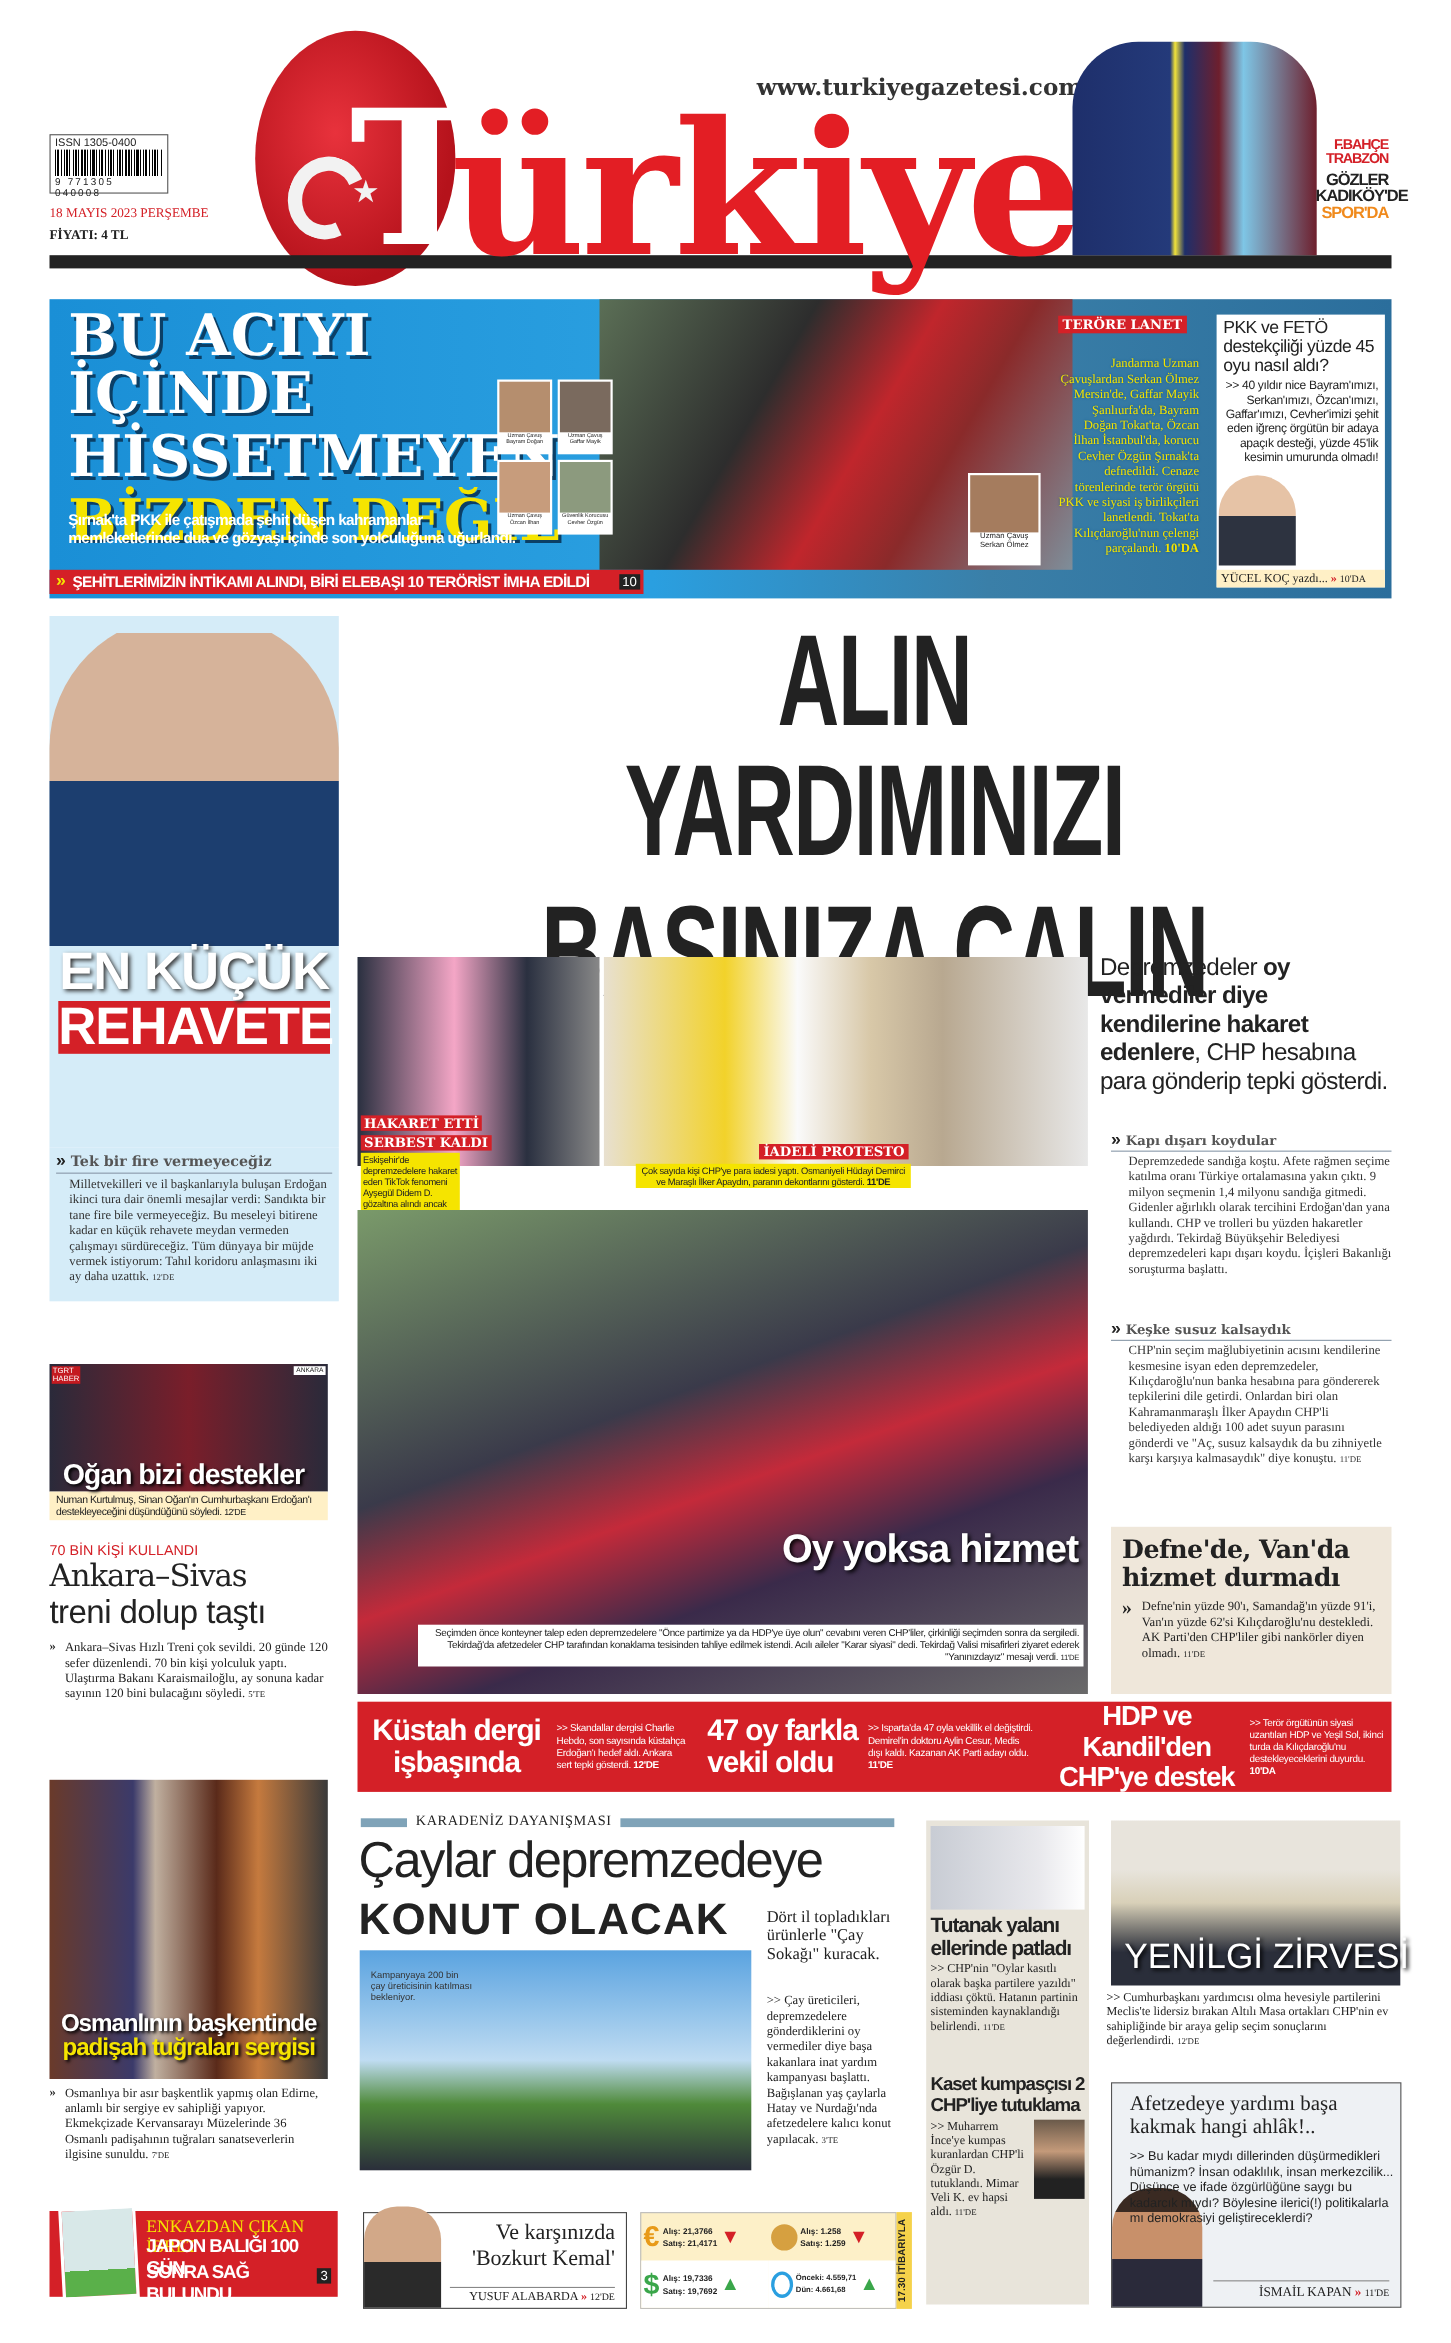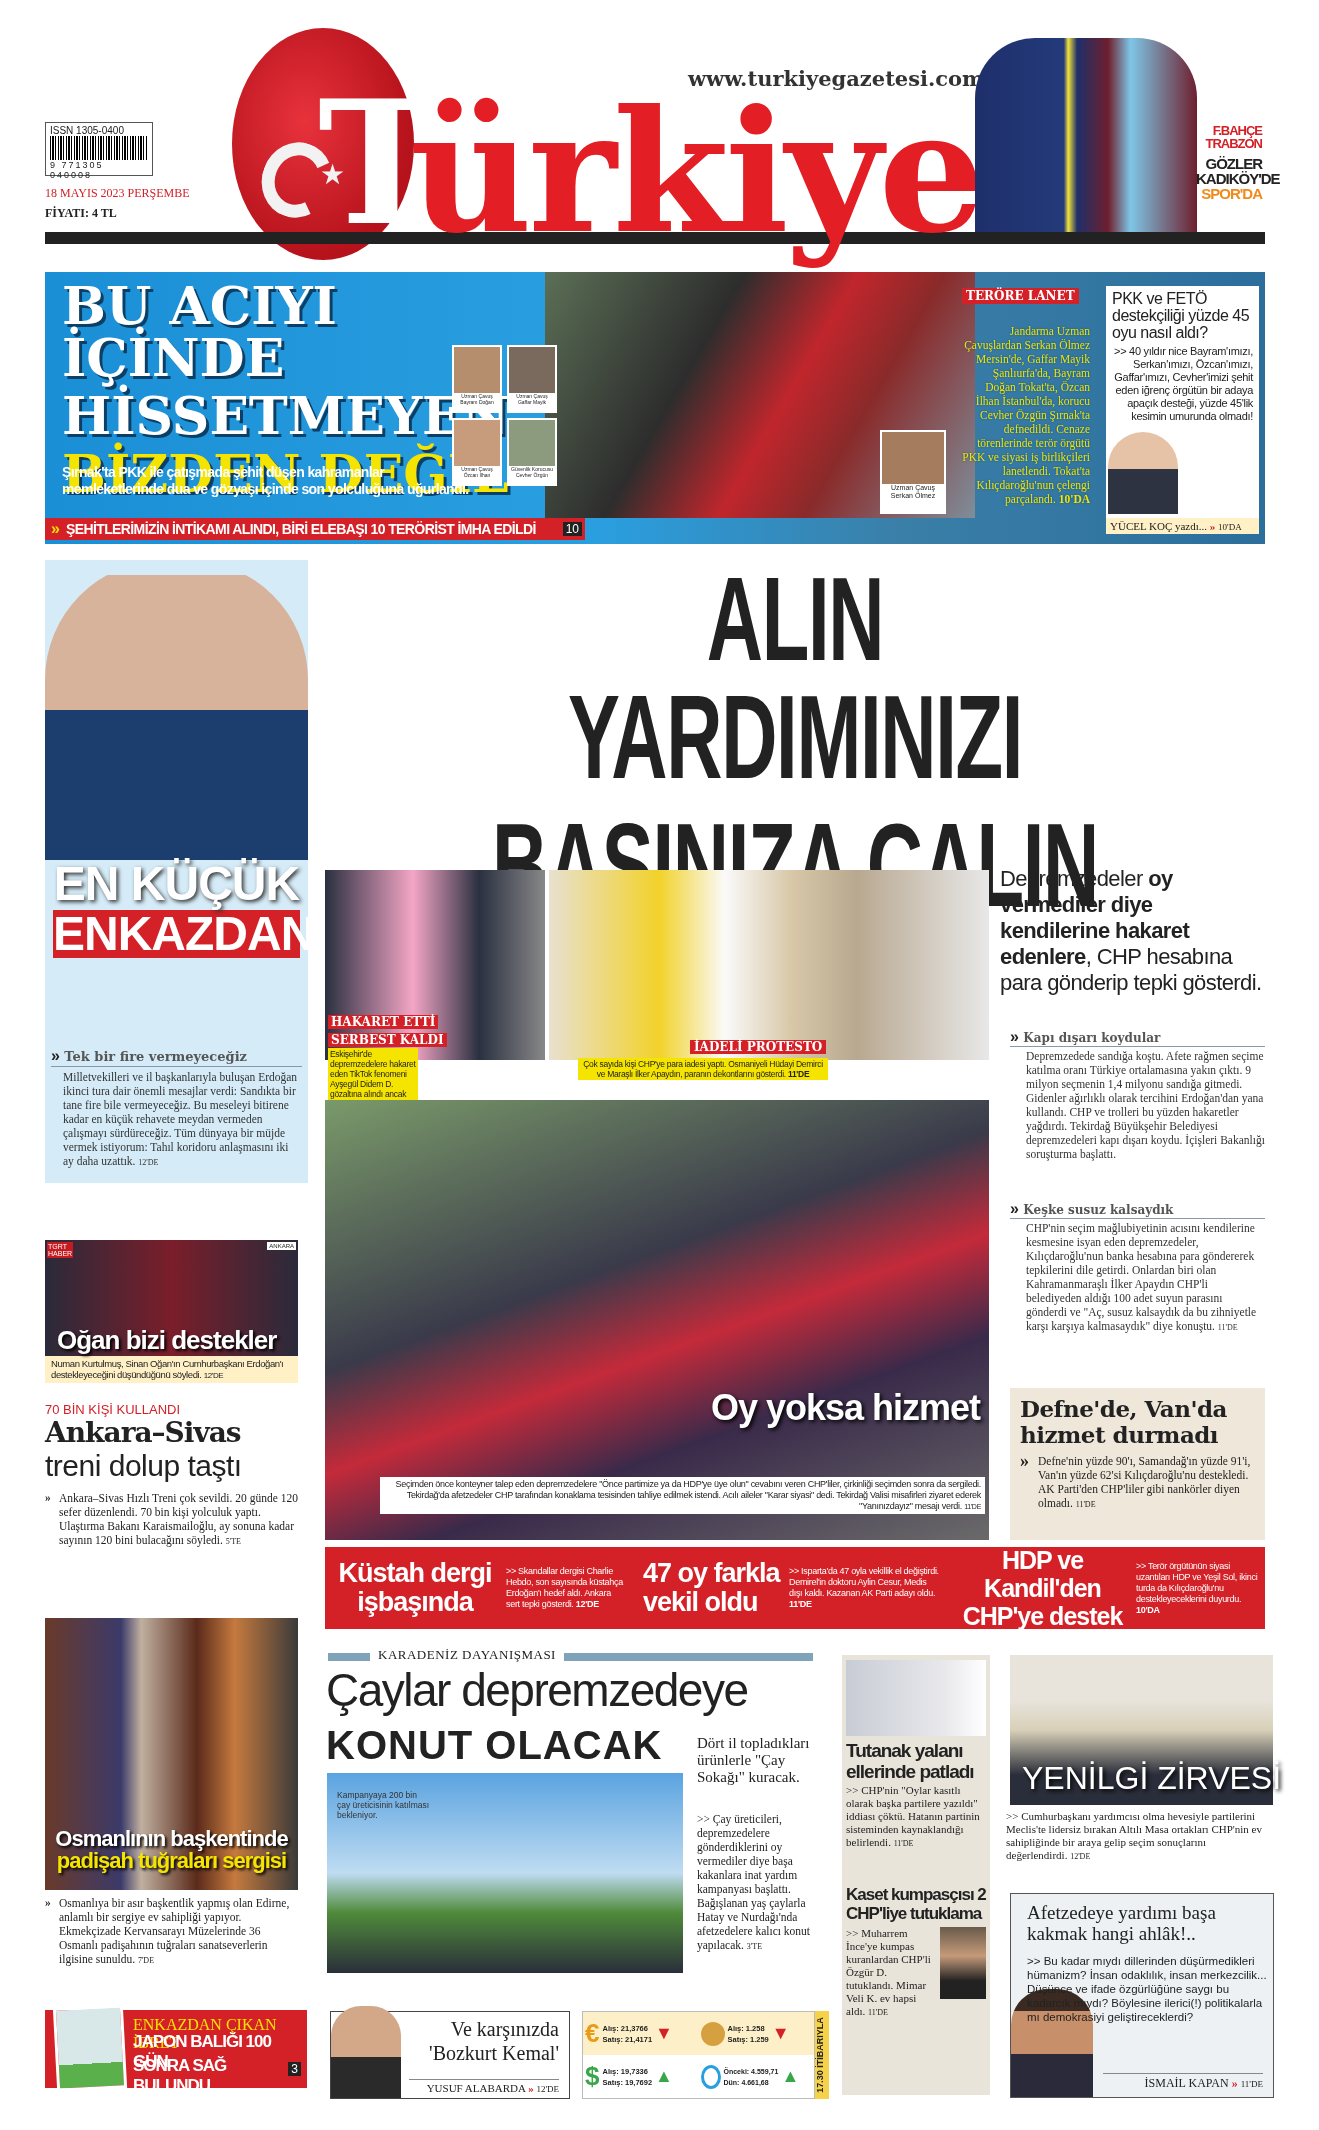--- a/index.html
+++ b/index.html
@@ -102,21 +102,21 @@
     <span>YÜCEL KOÇ yazdı...</span>
     <span style="color:#d42027;font-weight:bold">»</span>
     <span style="font-size:9px">10'DA</span>
   </div>
 </div>
 
 <div class="abs lightblue" style="left:45px;top:560px;width:263px;height:483px">
   <div class="photo" style="position:absolute;left:0;top:0;width:263px;height:300px;background:linear-gradient(#d5ecf8 0 5%,#d6b39a 5% 50%,#1c3e6f 50%);border-radius:120px 120px 0 0"></div>
   <div style="position:absolute;left:0;top:300px;width:263px;text-align:center;line-height:1">
     <div class="cond" style="font-size:48px;color:#fff;text-shadow:2px 2px 4px #333">EN KÜÇÜK</div>
-    <div class="cond" style="font-size:48px;color:#fff;background:#d42027;margin:2px 8px">ENKAZDAN</div>
+    <div class="cond" style="font-size:48px;color:#fff;background:#d42027;margin:2px 8px">REHAVETE</div>
   </div>
 </div>
 <div class="abs lightblue" style="left:45px;top:1043px;width:263px;height:140px;padding:4px 6px">
   <div style="border-bottom:1px solid #8898a8;padding-bottom:1px">
     <span style="font-weight:bold">»</span>
     <span class="serif" style="font-weight:bold;font-size:13px;color:#555">Tek bir fire vermeyeceğiz</span>
   </div>
   <div style="font-family:'Liberation Serif',serif;font-size:11.5px;line-height:14px;margin:3px 0 0 12px;color:#333">
     <span>Milletvekilleri ve il başkanlarıyla buluşan Erdoğan ikinci tura dair önemli mesajlar verdi: Sandıkta bir tane fire bile vermeyeceğiz. Bu meseleyi bitirene kadar en küçük rehavete meydan vermeden çalışmayı sürdüreceğiz. Tüm dünyaya bir müjde vermek istiyorum: Tahıl koridoru anlaşmasını iki ay daha uzattık.</span> <span style="font-size:8px">12'DE</span>
   </div>
@@ -125,21 +125,21 @@
   <div class="photo" style="height:116px;background:linear-gradient(90deg,#2a2a3a,#7a1e2a 50%,#2a2a3a)"></div>
   <div style="position:absolute;left:2px;top:2px;font-size:7px;color:#fff;background:#c41a20;padding:1px;width:26px;line-height:7px">TGRT HABER</div>
   <div style="position:absolute;right:2px;top:2px;font-size:6px;background:#fff;padding:1px 2px">ANKARA</div>
   <div class="cond" style="position:absolute;left:12px;top:85px;font-size:26px;color:#fff;text-shadow:2px 2px 3px #000">Oğan bizi destekler</div>
   <div style="background:#fff0c6;font-size:9.5px;line-height:11px;padding:2px 6px;letter-spacing:-0.4px">
     <span>Numan Kurtulmuş, Sinan Oğan'ın Cumhurbaşkanı Erdoğan'ı destekleyeceğini düşündüğünü söyledi.</span> <span style="font-size:8px">12'DE</span>
   </div>
 </div>
 <div class="abs" style="left:45px;top:1402px;width:263px">
   <div style="color:#d42027;font-size:13px">70 BİN KİŞİ KULLANDI</div>
-  <div class="serif" style="font-weight:bold;font-size:28px;line-height:32px;letter-spacing:-1px">Ankara–Sivas</div>
+  <div class="serif" style="font-weight:normal;font-size:28px;line-height:32px;letter-spacing:-1px">Ankara–Sivas</div>
   <div style="font-size:30px;line-height:34px;letter-spacing:-0.5px">treni dolup taştı</div>
   <div style="font-family:'Liberation Serif',serif;font-size:11.5px;line-height:14px;margin-top:8px;padding-left:14px;position:relative">
     <span style="position:absolute;left:0;top:-1px;font-weight:bold">»</span>
     <span>Ankara–Sivas Hızlı Treni çok sevildi. 20 günde 120 sefer düzenlendi. 70 bin kişi yolculuk yaptı. Ulaştırma Bakanı Karaismailoğlu, ay sonuna kadar sayının 120 bini bulacağını söyledi.</span> <span style="font-size:8px">5'TE</span>
   </div>
 </div>
 <div class="abs" style="left:45px;top:1618px;width:253px">
   <div class="photo" style="height:272px;background:linear-gradient(90deg,#6a3a2a,#3b3a6a 30%,#c0b0a0 38%,#5a2a1a 60%,#c57a3e 75%,#3a3a3a)"></div>
   <div style="position:absolute;left:0;top:210px;width:253px;text-align:center;line-height:1">
     <div class="cond" style="font-size:22px;color:#fff;text-shadow:2px 2px 3px #000">Osmanlının başkentinde</div>

